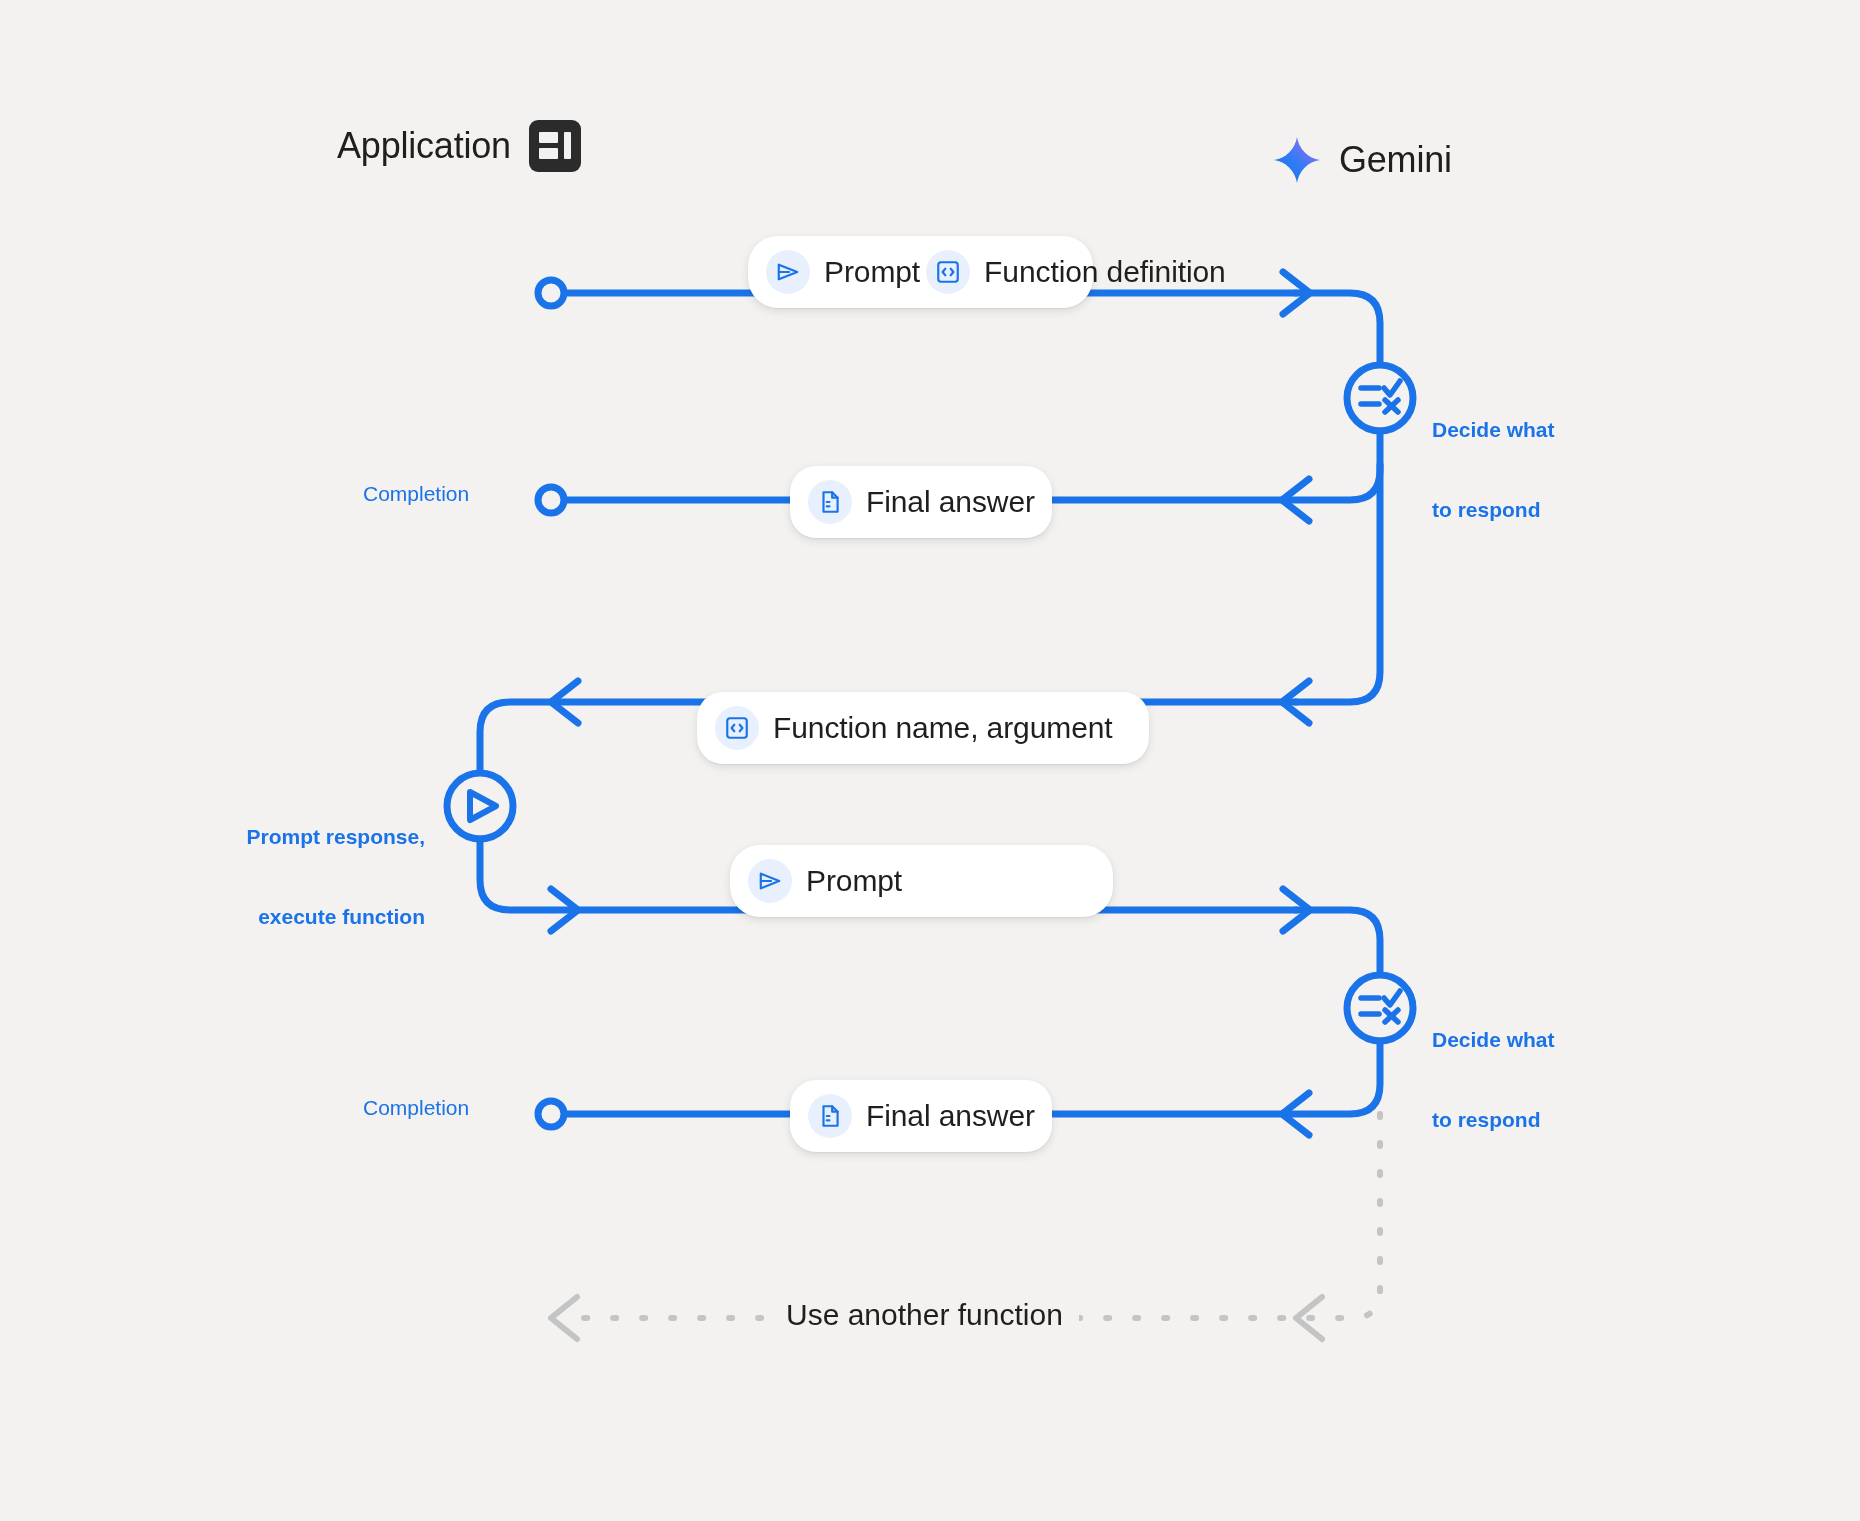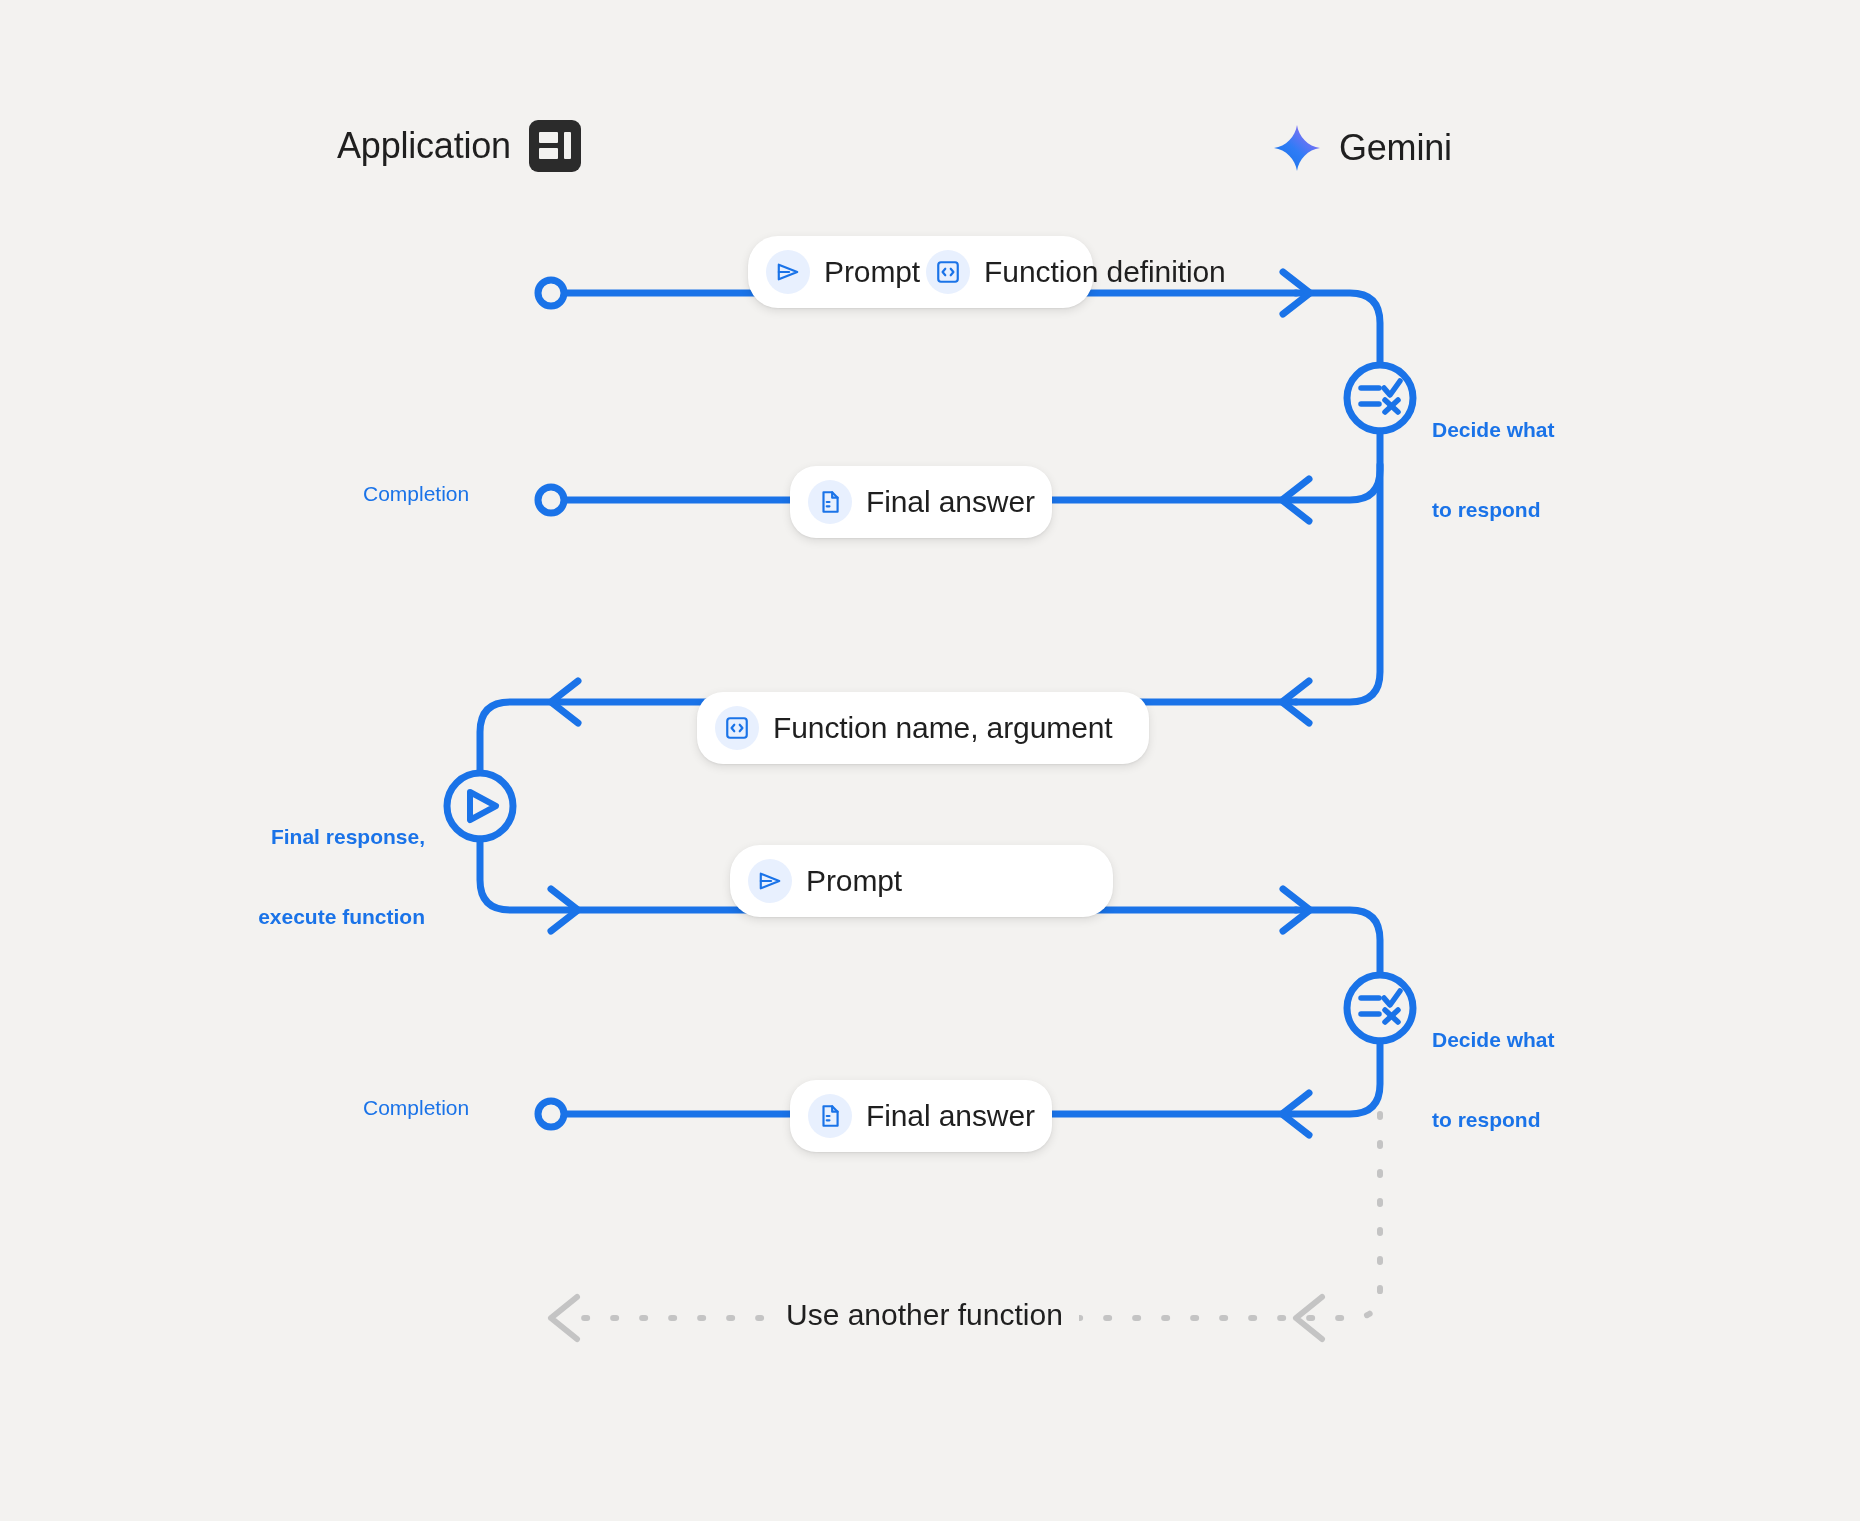--- a/index.html
+++ b/index.html
@@ -28,21 +28,21 @@
     gap: 18px;
     white-space: nowrap;
   }
   .lane-label .lane-text {
     font-size: 36px;
     font-weight: 400;
     color: #1f1f1f;
     letter-spacing: -0.2px;
   }
   #lane-app { left: 337px; top: 120px; }
-  #lane-gemini { left: 1273px; top: 124px; }
+  #lane-gemini { left: 1273px; top: 136px; }
 
   .app-icon {
     width: 52px; height: 52px;
     background: #2b2b2b;
     border-radius: 9px;
     position: relative;
     flex: none;
   }
   .app-icon::before {
     content: "";
@@ -312,19 +312,19 @@
     <div>Decide what</div>
     <div>to respond</div>
   </div>
 
   <div class="side-label bold" style="left:1432px; top:973px;">
     <div>Decide what</div>
     <div>to respond</div>
   </div>
 
   <div class="side-label bold right" style="left:180px; top:770px; width:245px;">
-    <div>Final response,</div>
+    <div>Prompt response,</div>
     <div>execute function</div>
   </div>
 
   <div class="loop-label" style="left:770px; top:1298px;">Use another function</div>
 
 </div>
 
 </body></html>

